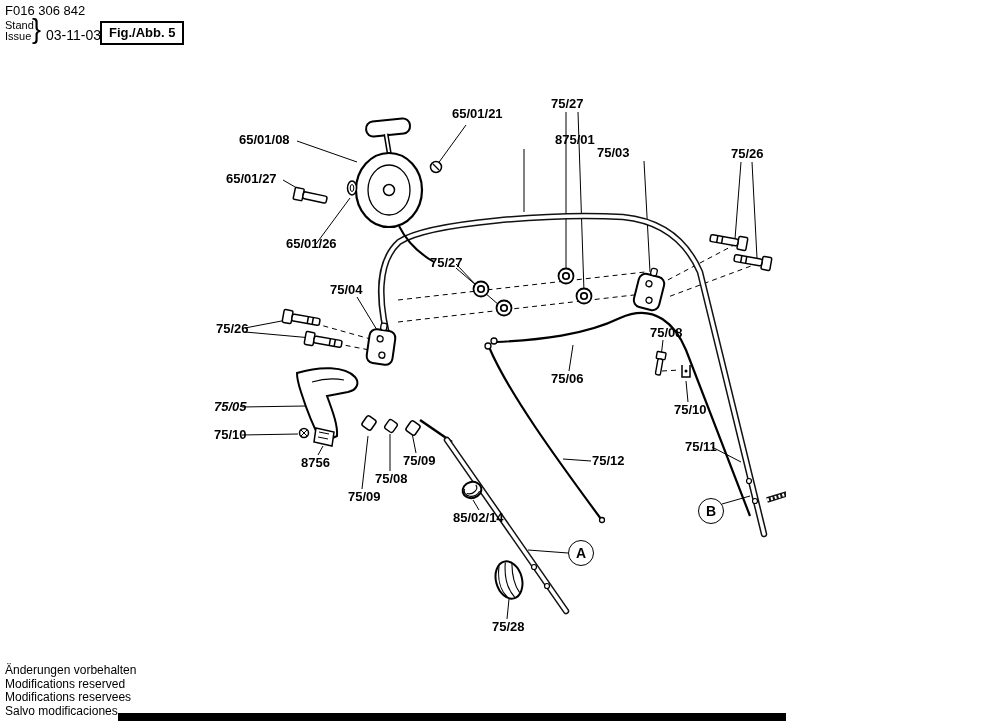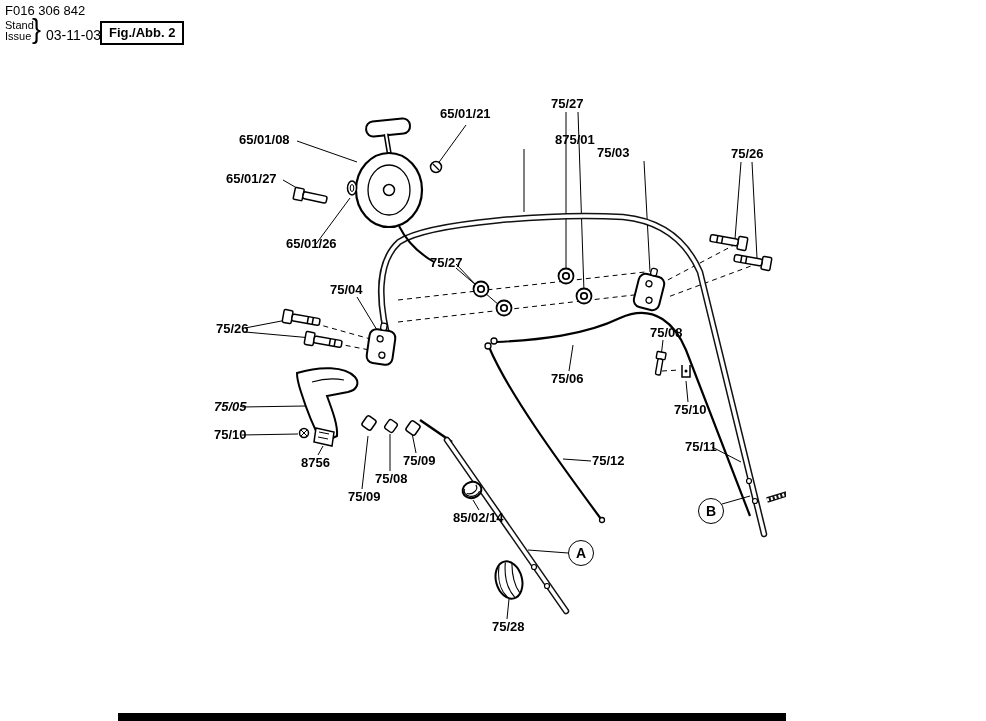--- a/index.html
+++ b/index.html
@@ -25,21 +25,21 @@
 
 <div class="page">
 
   <div class="hdr-part">F016 306 842</div>
   <div class="hdr-stand">
     <div>Stand</div>
     <div>Issue</div>
   </div>
   <div class="hdr-brace">}</div>
   <div class="hdr-date">03-11-03</div>
-  <div class="fig-box">Fig./Abb. 2</div>
+  <div class="fig-box">Fig./Abb. 5</div>
 
   <svg class="art" width="986" height="721" viewBox="0 0 986 721">
 
     <g stroke="#000" stroke-width="1" stroke-dasharray="5 4" fill="none">
       <path d="M 398 300 L 645 272"></path>
       <path d="M 398 322 L 660 292"></path>
       <path d="M 306 321 L 374 340"></path>
       <path d="M 328 342 L 380 352"></path>
       <path d="M 736 244 L 664 282"></path>
       <path d="M 759 263 L 668 297"></path>
@@ -201,21 +201,21 @@
       <ellipse cx="472" cy="490" rx="9.5" ry="8" fill="#fff" stroke="#000" stroke-width="2"></ellipse>
       <path d="M 465 487 A 7 5.5 0 0 0 479 493 M 466 492 A 7 5.5 0 0 0 477 486" fill="none" stroke="#000" stroke-width="1.1"></path>
     </g>
 
     <g transform="rotate(-15 509 580)">
       <ellipse cx="509" cy="580" rx="13" ry="19" fill="#fff" stroke="#000" stroke-width="2"></ellipse>
       <path d="M 503 564 C 498 576 498 588 503 596 M 510 562 C 505 576 505 588 510 598 M 516 565 C 513 577 513 587 516 595" fill="none" stroke="#000" stroke-width="1.1"></path>
     </g>
   </svg>
 
-  <div class="callout" style="left:440px; top:107px;">65/01/21</div>
+  <div class="callout" style="left:452px; top:107px;">65/01/21</div>
   <div class="callout" style="left:239px; top:133px;">65/01/08</div>
   <div class="callout" style="left:551px; top:97px;">75/27</div>
   <div class="callout" style="left:507px; top:133px;margin-left:48px;">875/01</div>
   <div class="callout" style="left:597px; top:146px;">75/03</div>
   <div class="callout" style="left:731px; top:147px;">75/26</div>
   <div class="callout" style="left:226px; top:172px;">65/01/27</div>
   <div class="callout" style="left:286px; top:237px;">65/01/26</div>
   <div class="callout" style="left:430px; top:256px;">75/27</div>
   <div class="callout" style="left:330px; top:283px;">75/04</div>
   <div class="callout" style="left:216px; top:322px;">75/26</div>
@@ -230,15 +230,21 @@
   <div class="callout" style="left:592px; top:454px;">75/12</div>
   <div class="callout" style="left:897px; top:485px;">75/13</div>
   <div class="callout" style="left:375px; top:472px;">75/08</div>
   <div class="callout" style="left:348px; top:490px;">75/09</div>
   <div class="callout" style="left:453px; top:511px;">85/02/14</div>
   <div class="callout" style="left:492px; top:620px;">75/28</div>
 
   <div class="marker" style="left:568px; top:540px;">A</div>
   <div class="marker" style="left:698px; top:498px;">B</div>
 
+  <div class="footer-lines">
+    <div>Änderungen vorbehalten</div>
+    <div>Modifications reserved</div>
+    <div>Modifications reservees</div>
+    <div>Salvo modificaciones</div>
+  </div>
   <div class="bottom-bar"></div>
 
 </div>
 
 </body></html>

